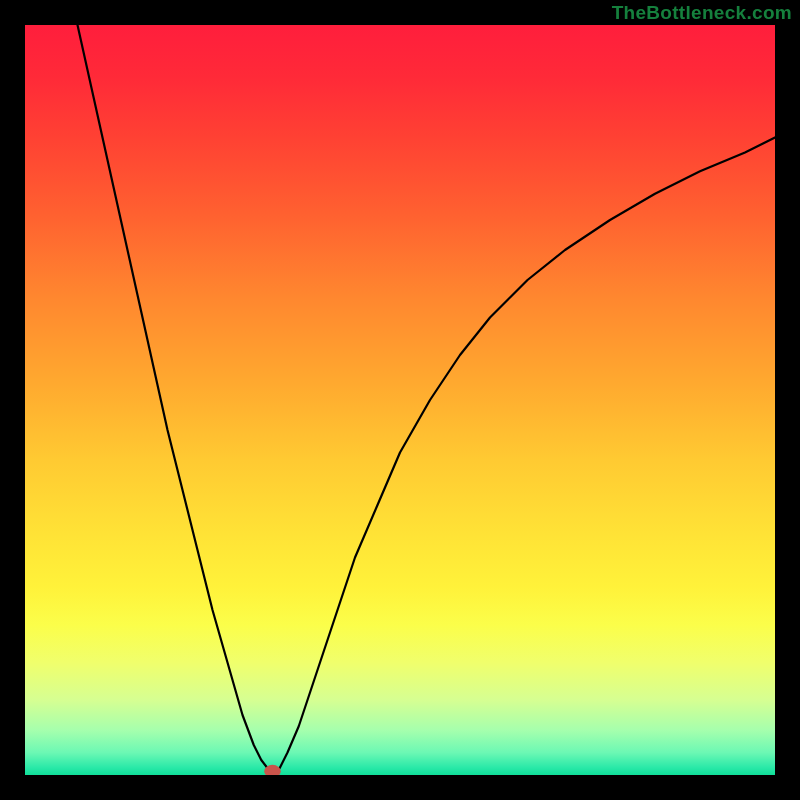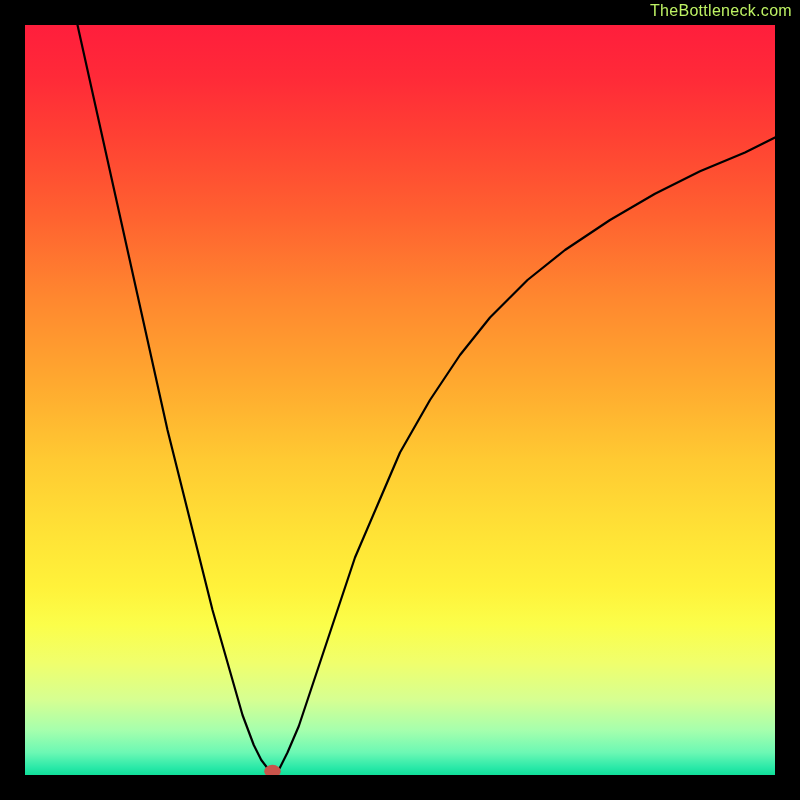--- a/index.html
+++ b/index.html
@@ -22,23 +22,23 @@
     top: 25px;
     width: 750px;
     height: 750px;
     overflow: hidden;
   }
   .watermark {
     position: absolute;
     top: 2px;
     right: 8px;
     font-family: Arial, Helvetica, sans-serif;
-    font-size: 16px;
-    font-weight: 400;
-    color: #bef264;
+    font-size: 19px;
+    font-weight: 700;
+    color: #15803d;
     letter-spacing: 0.3px;
   }
   svg {
     display: block;
   }
 </style>
 </head>
 <body>
 
 <div class="frame">

